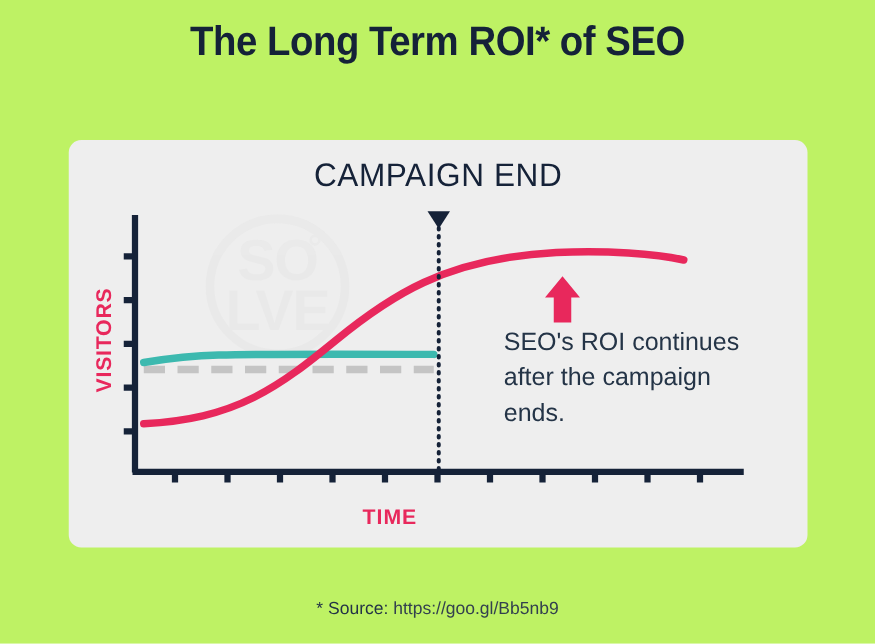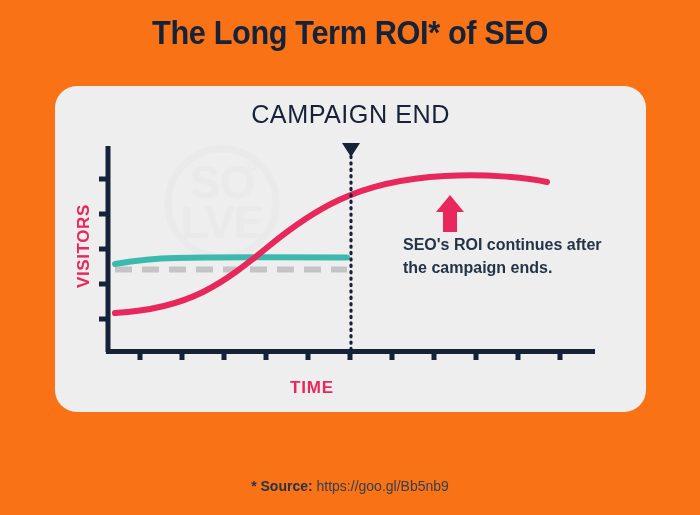--- a/index.html
+++ b/index.html
@@ -9,21 +9,21 @@
     height: 515px;
     background: #ffffff;
     font-family: "Liberation Sans", sans-serif;
     overflow: hidden;
   }
 
   #page {
     position: relative;
     width: 700px;
     height: 515px;
-    background: #f97316;
+    background: #bef264;
   }
 
   
   #page-title {
     position: absolute;
     top: 14px;
     left: 0;
     width: 700px;
     text-align: center;
     font-family: "Liberation Sans", sans-serif;
@@ -31,25 +31,25 @@
     font-weight: bold;
     letter-spacing: -0.4px;
     color: #152238;
     transform: scaleX(0.93);
   }
 
   
   #chart-card {
     position: absolute;
     left: 55px;
-    top: 86px;
+    top: 112px;
     width: 591px;
     height: 326px;
     background: #eeeeee;
-    border-radius: 22px;
+    border-radius: 10px;
     overflow: hidden;
   }
 
   
   #campaign-end-label {
     position: absolute;
     left: 0;
     top: 13px;
     width: 591px;
     text-align: center;
@@ -85,24 +85,23 @@
     color: #e8285c;
     margin-top: 16px;
   }
 
   
   #annotation-text {
     position: absolute;
     left: 348px;
     top: 148px;
     width: 215px;
-    font-size: 16px;
+    font-size: 20px;
     line-height: 1.42;
     color: #243447;
-    font-weight: bold;
   }
 
   
   #chart-legend {
     position: absolute;
     left: 352px;
     top: 198px;
   }
   .legend-row {
     display: flex;
@@ -132,21 +131,21 @@
   
   #source-note {
     position: absolute;
     left: 0;
     top: 478px;
     width: 700px;
     text-align: center;
     font-size: 14px;
     color: #243447;
   }
-  #source-note .src-label { font-weight: bold; }
+  #source-note .src-label { font-weight: normal; }
   #source-note .src-url { font-weight: normal; color: #33414f; }
 
   svg { display: block; }
 </style>
 </head>
 <body>
 
 <div id="page">
 
   <div id="page-title">The Long Term ROI* of SEO</div>

